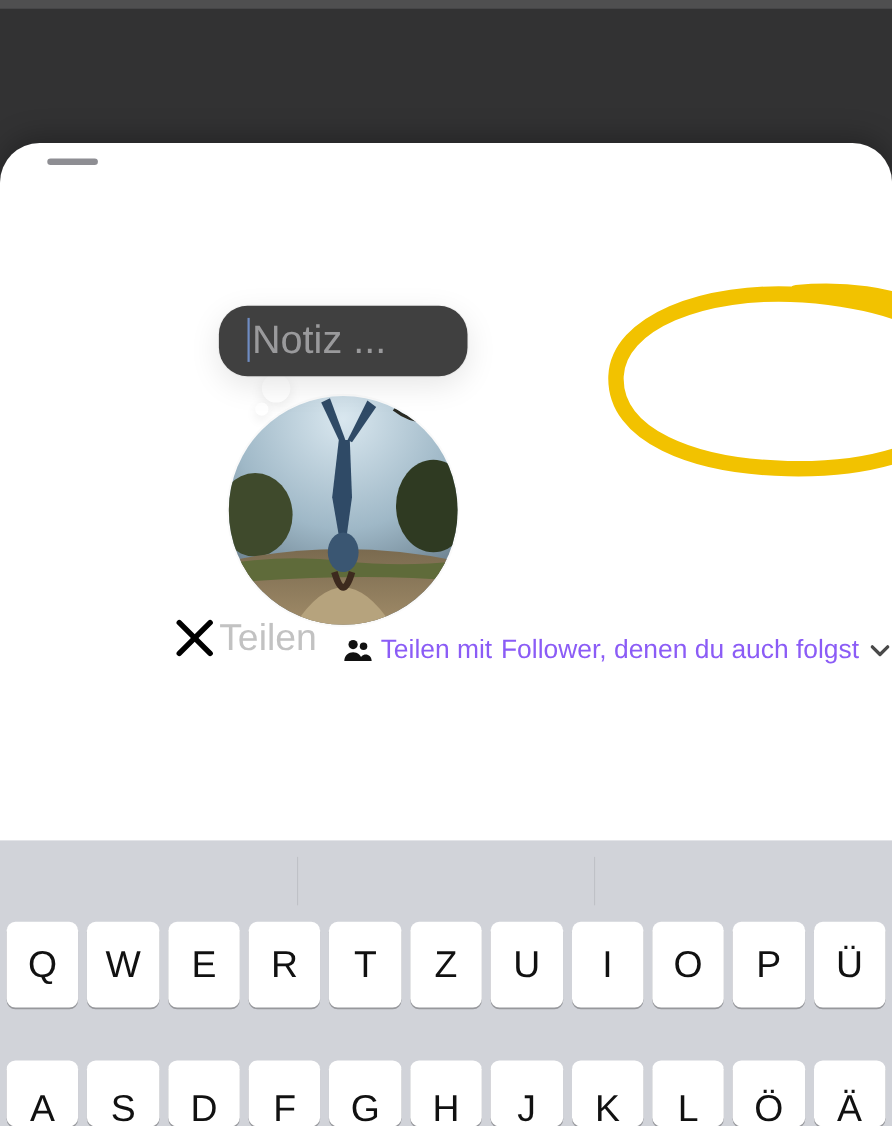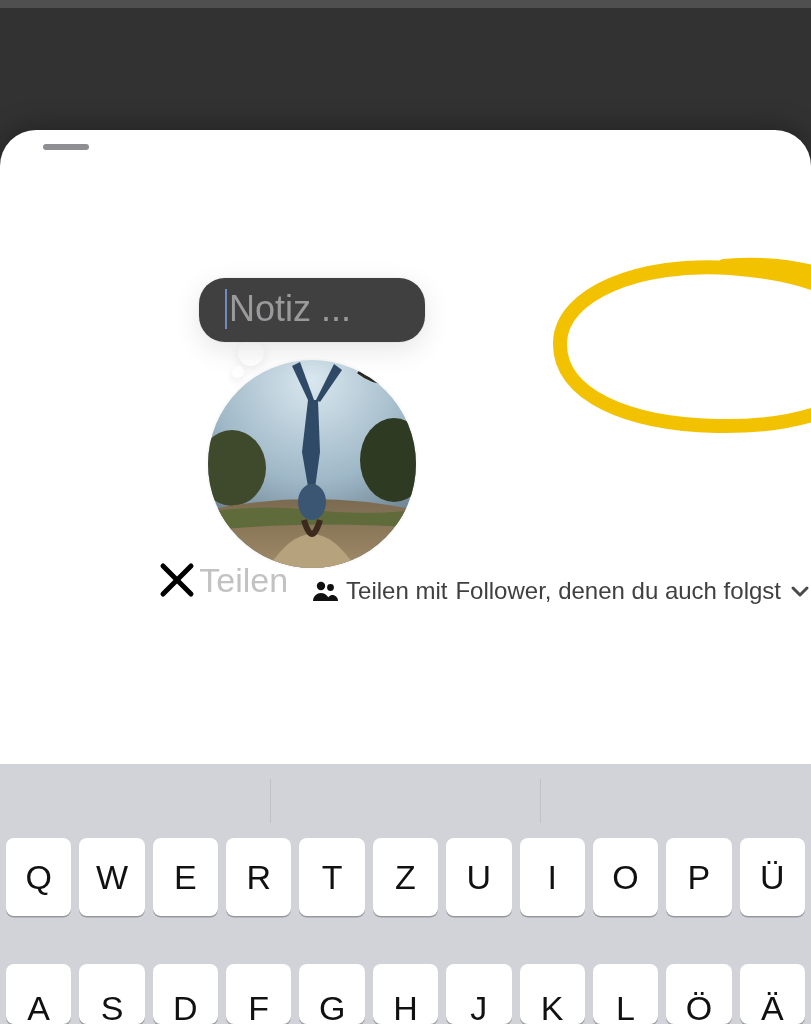--- a/index.html
+++ b/index.html
@@ -65,21 +65,21 @@
     position:absolute; left:50%; top:210px; transform:translateX(-74px);
   }
   .bubble-tail .b1 { position:absolute; width:26px; height:26px; border-radius:50%; background:#fff; box-shadow:0 4px 12px rgba(0,0,0,.08); top:0; left:0; }
   .bubble-tail .b2 { position:absolute; width:12px; height:12px; border-radius:50%; background:#fff; box-shadow:0 4px 10px rgba(0,0,0,.08); top:26px; left:-6px; }
 
   
   .annotation { position:absolute; left:222px; top:116px; width:380px; height:200px; pointer-events:none; }
 
   
   .share-row {
-    margin-top:28px; text-align:center; font-size:24px; color:#404040;
+    margin-top:28px; text-align:center; font-size:24px; color:#8b5cf6;
     display:flex; align-items:center; justify-content:center; gap:8px;
     cursor:pointer;
   }
   .share-row .bold { font-weight:400; }
   .people-icon svg { width:26px; height:22px; display:block; }
   .chev svg { width:22px; height:22px; display:block; }
 
   
   .keyboard {
     position:absolute; left:0; right:0; bottom:0; height:260px;

